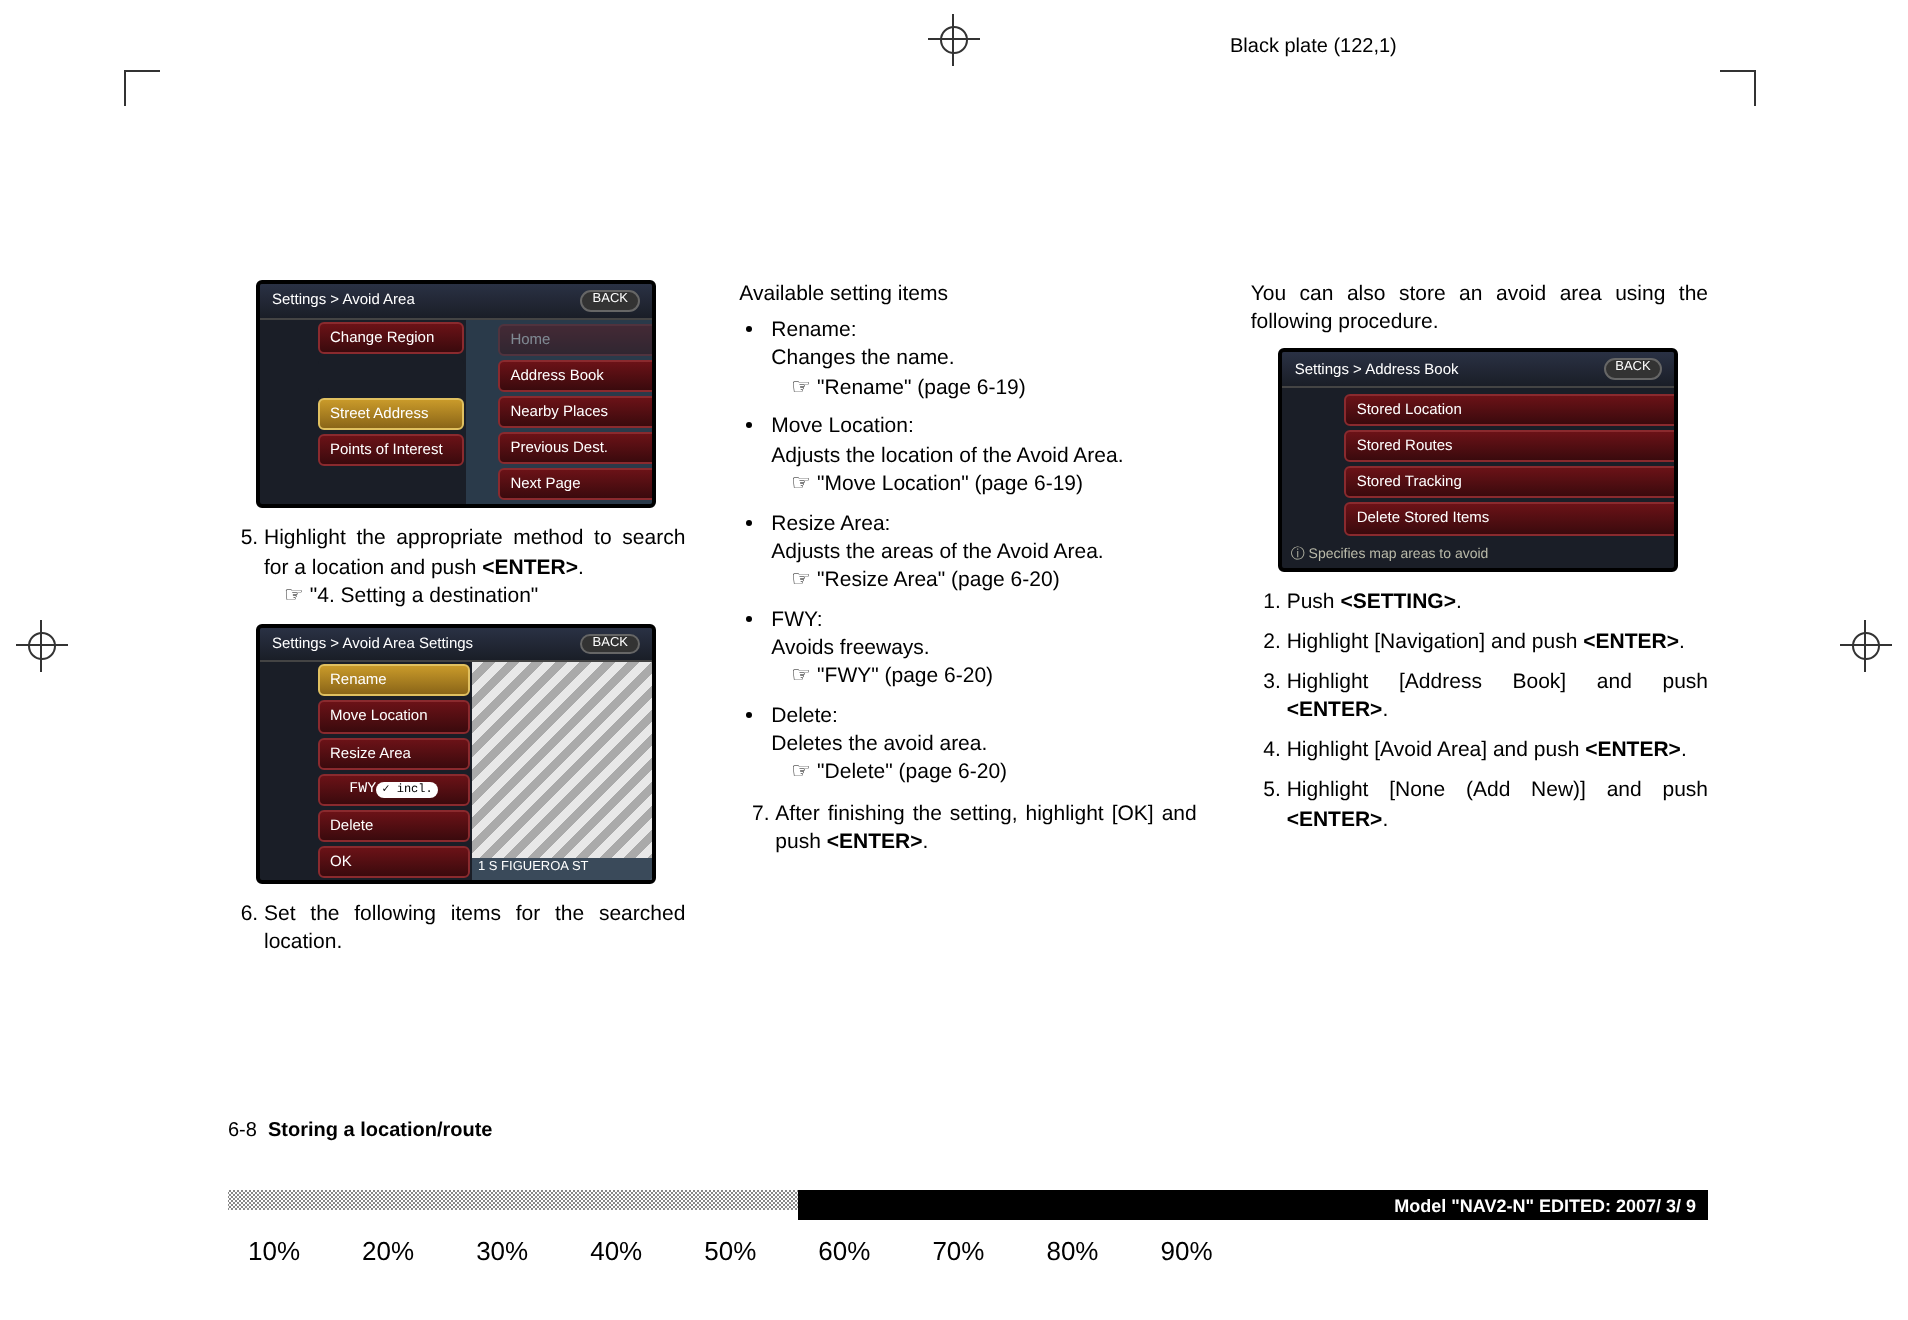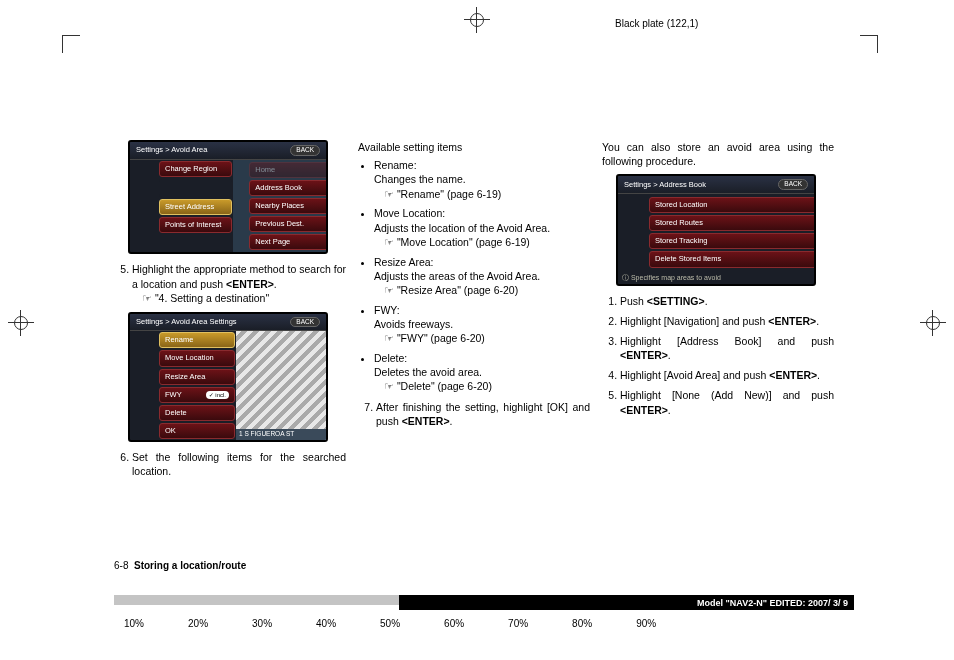--- a/index.html
+++ b/index.html
@@ -39,21 +39,21 @@
     content:""; position:absolute; top:12px; left:0; height:1px; width:26px; background:#333;
   }
   .reg-circ { position:absolute; left:6px; top:6px; width:14px; height:14px; border:1px solid #333; border-radius:50%; }
 
   .page {
     position: absolute;
     top: 140px;
     left: 114px;
     width: 740px;
     display: flex;
-    gap: 12px;
+    gap: 27px;
   }
   .col {
     width: 232px;
     font-size: 10.5px;
     line-height: 1.35;
   }
   .col ol { list-style: decimal; padding-left: 18px; }
   .col ol li { margin-bottom: 6px; text-align: justify; }
   .col ul { list-style: disc; padding-left: 16px; }
   .col ul li { margin-bottom: 5px; }
@@ -129,23 +129,23 @@
   .bar-right {
     position:absolute; right:0; top:0; height:15px; width:455px;
     background:#000; color:#fff; font-size:9px; font-weight:bold;
     display:flex; align-items:center; justify-content:flex-end; padding-right:6px;
   }
   .percents {
     position:absolute;
     top: 618px;
     left: 114px;
     width: 740px;
-    font-size: 10px;
+    font-size: 13px;
     display:flex;
-    gap: 44px;
+    gap: 31px;
     padding-left: 10px;
   }
   .b { font-weight:bold; }
   .inset-note { font-size:7px; color:#bba; padding:1px 4px; }
 </style>
 </head>
 <body>
 
 <div class="plate">Black plate (122,1)</div>
 
@@ -198,21 +198,21 @@
     <div class="screenshot" style="margin-top:4px;">
       <div class="ss-header">
         <span>Settings &gt; Avoid Area Settings</span>
         <span class="back">BACK</span>
       </div>
       <div class="ss-body">
         <div class="ss-menu" style="width:78px">
           <div class="sel">Rename</div>
           <div>Move Location</div>
           <div>Resize Area</div>
-          <div style="display:flex;justify-content:space-between;align-items:center;">
+          <div style="display:flex;justify-content:center;align-items:center;font-family:Liberation Mono, monospace;">
               <span>FWY</span>
               <span style="background:#fff;color:#000;border-radius:6px;padding:0 3px;font-size:6px;">✓ <span>incl.</span></span>
             </div>
           <div>Delete</div>
           <div>OK</div>
         </div>
         <div class="ss-right">
             <div class="mapish">
               <div class="mapfoot">1 S FIGUEROA ST</div>
             </div>

